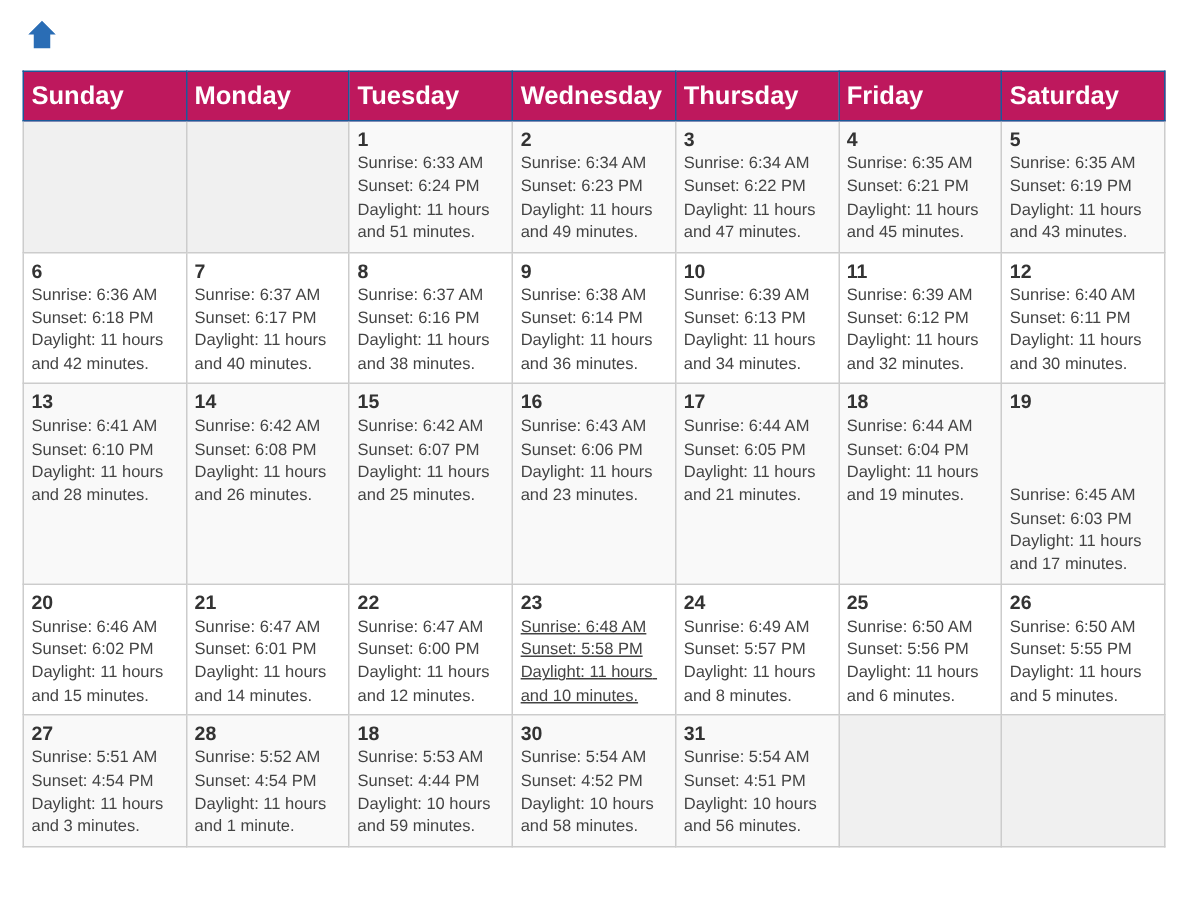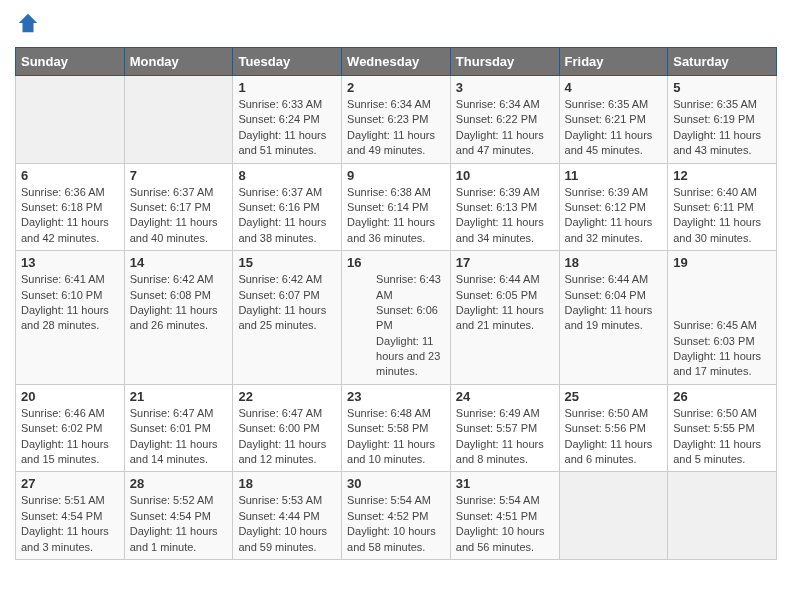--- a/index.html
+++ b/index.html
@@ -48,25 +48,25 @@
     .location-title {
       font-size: 15px;
       color: #444;
     }
     table {
       width: 100%;
       border-collapse: collapse;
       table-layout: fixed;
     }
     thead tr th {
-      background-color: #737373;
+      background-color: #be185d;
       color: #fff;
       text-align: left;
       padding: 6px 5px;
-      font-size: 13px;
+      font-size: 17px;
       font-weight: bold;
       border: 1px solid #1a5a9a;
     }
     tbody tr td {
       border: 1px solid #ccc;
       vertical-align: top;
       padding: 4px 5px;
       font-size: 10.5px;
       color: #333;
       height: 80px;
@@ -219,21 +219,21 @@
 Daylight: 11 hours and 26 minutes.</div>
         </td>
         <td>
           <span class="day-num">15</span>
           <div class="cell-info" style="white-space: pre-wrap;">Sunrise: 6:42 AM
 Sunset: 6:07 PM
 Daylight: 11 hours and 25 minutes.</div>
         </td>
         <td>
           <span class="day-num">16</span>
-          <div class="cell-info" style="white-space: pre-wrap; margin-left: 29px;">Sunrise: 6:43 AM
+          <div class="cell-info" style="white-space: pre-wrap;">Sunrise: 6:43 AM
 Sunset: 6:06 PM
 Daylight: 11 hours and 23 minutes.</div>
         </td>
         <td>
           <span class="day-num">17</span>
           <div class="cell-info" style="white-space: pre-wrap;">Sunrise: 6:44 AM
 Sunset: 6:05 PM
 Daylight: 11 hours and 21 minutes.</div>
         </td>
         <td>
@@ -263,21 +263,21 @@
 Daylight: 11 hours and 14 minutes.</div>
         </td>
         <td>
           <span class="day-num">22</span>
           <div class="cell-info" style="white-space: pre-wrap;">Sunrise: 6:47 AM
 Sunset: 6:00 PM
 Daylight: 11 hours and 12 minutes.</div>
         </td>
         <td>
           <span class="day-num">23</span>
-          <div class="cell-info" style="white-space: pre-wrap;">Sunrise: 6:48 AM
+          <div class="cell-info" style="white-space: pre-wrap; text-decoration: underline;">Sunrise: 6:48 AM
 Sunset: 5:58 PM
 Daylight: 11 hours and 10 minutes.</div>
         </td>
         <td>
           <span class="day-num">24</span>
           <div class="cell-info" style="white-space: pre-wrap;">Sunrise: 6:49 AM
 Sunset: 5:57 PM
 Daylight: 11 hours and 8 minutes.</div>
         </td>
         <td>

